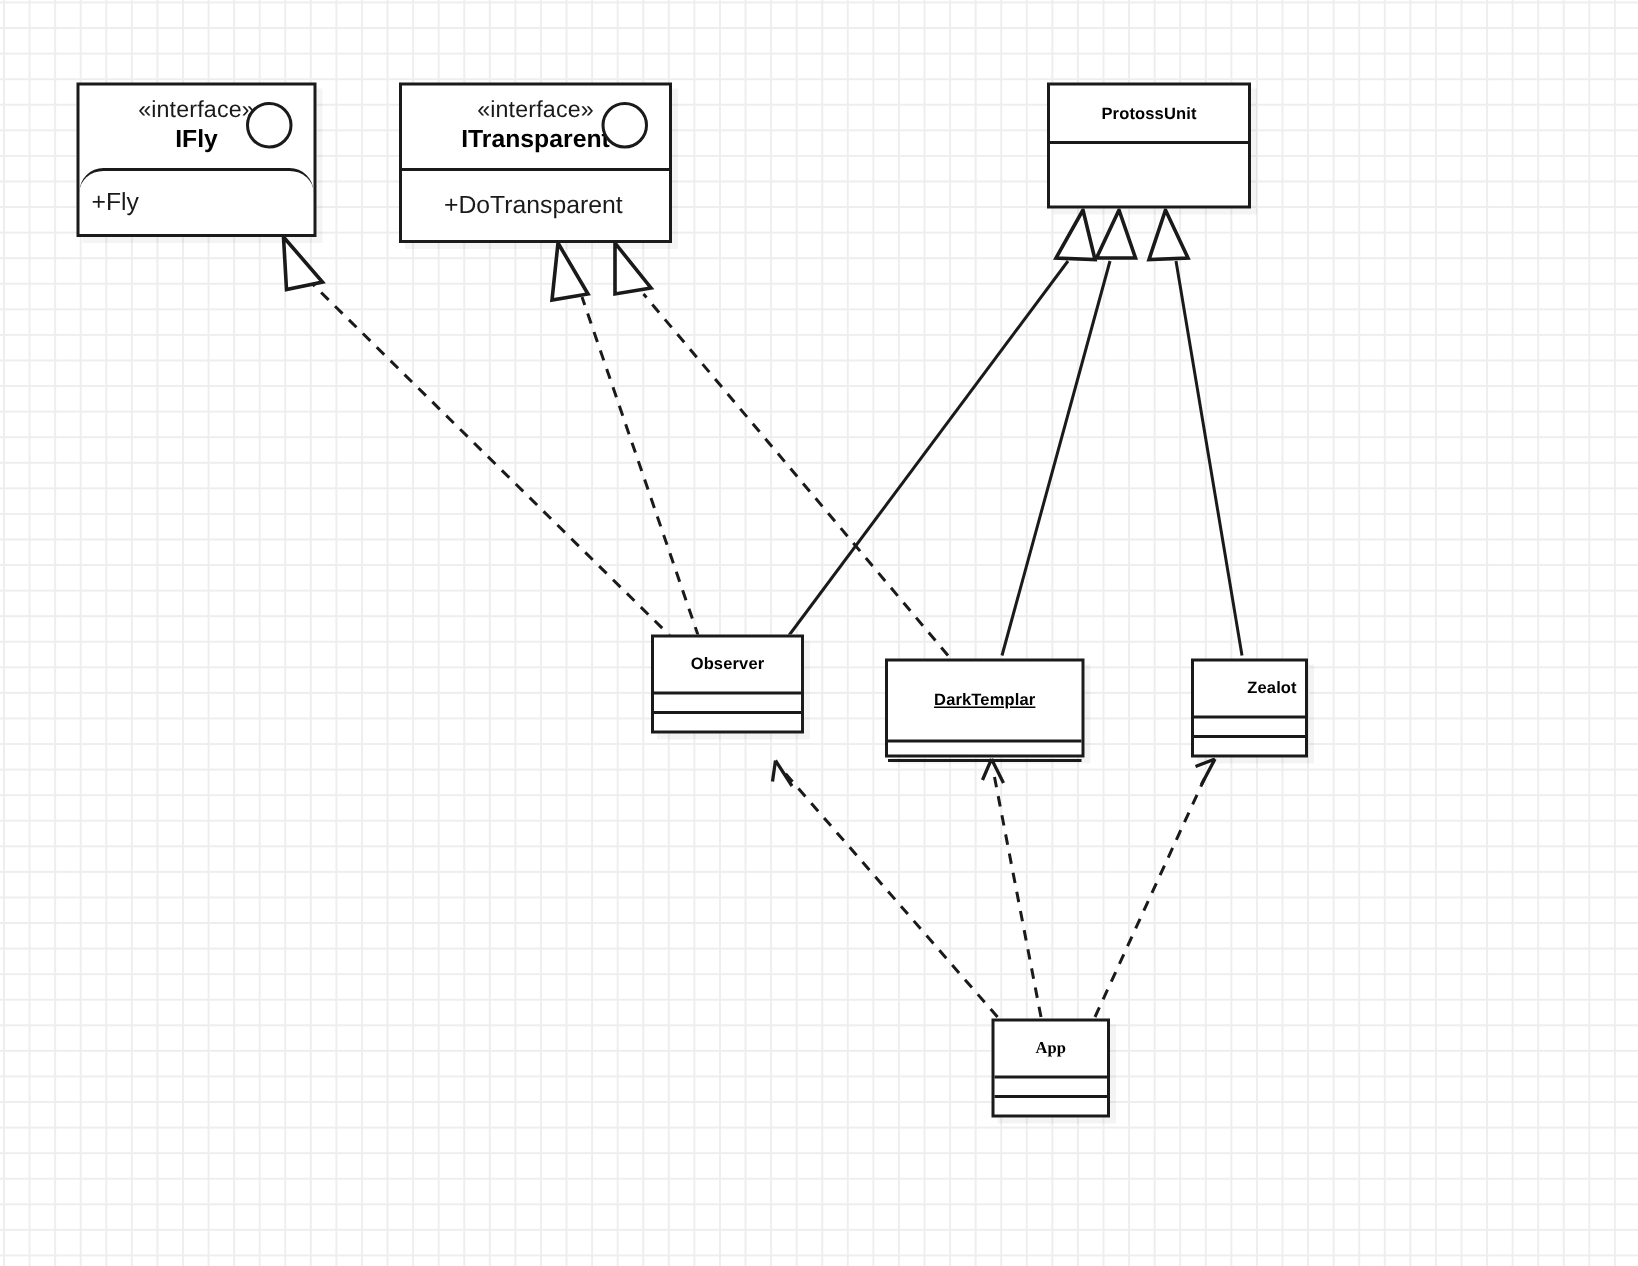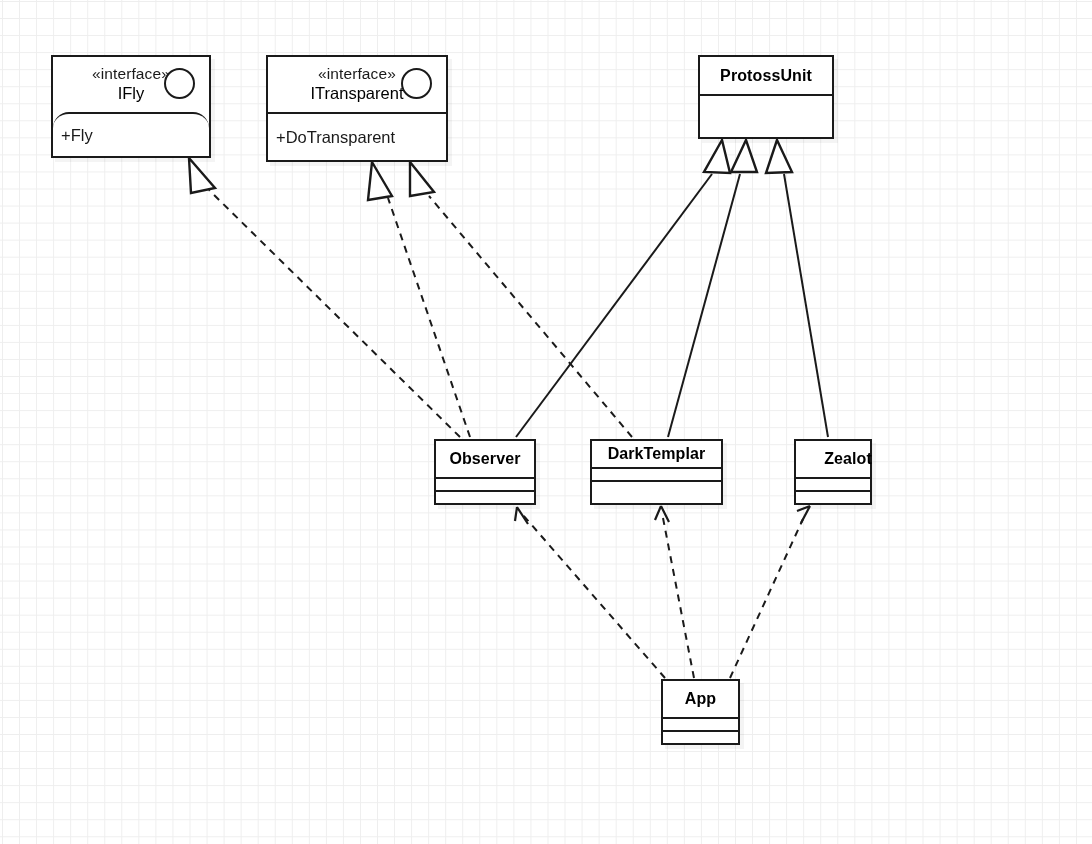--- a/index.html
+++ b/index.html
@@ -55,21 +55,21 @@
     padding: 5px 0 6px 0;
   }
   .stereotype {
     font-size: 15.5px;
     color: #1a1a1a;
     line-height: 1.15;
     letter-spacing: 0.1px;
   }
   .iface-name {
     font-size: 16.5px;
-    font-weight: normal;
+    font-weight: bold;
     color: #000000;
     line-height: 1.2;
     margin-top: 1px;
   }
   .lollipop {
     position: absolute;
     border: 2px solid #1a1a1a;
     border-radius: 50%;
     background: #ffffff;
     width: 27px;
@@ -78,21 +78,21 @@
     top: 11px;
   }
   .member {
     font-size: 16.5px;
     color: #1a1a1a;
     padding-left: 8px;
     line-height: 1.2;
   }
   .class-name {
     justify-content: center;
-    font-size: 16px;
+    font-size: 11px;
     font-weight: bold;
     color: #000000;
     letter-spacing: 0.1px;
   }
   .empty-strip {
     min-height: 13px;
   }
 </style>
 </head>
 <body>
@@ -157,47 +157,47 @@
       <div class="member">+Fly</div>
     </div>
   </div>
 
   <div class="uml-box" id="node-itransparent" style="left:266px; top:55px; width:182px; height:107px;">
     <div class="compartment iface-head" style="height:55px;">
       <div class="stereotype">«interface»</div>
       <div class="iface-name">ITransparent</div>
       <div class="lollipop"></div>
     </div>
-    <div class="compartment" style="height:50px;">
+    <div class="compartment" style="height:50px;padding-left:20px;">
       <div class="member">+DoTransparent</div>
     </div>
   </div>
 
   <div class="uml-box" id="node-protossunit" style="left:698px; top:55px; width:136px; height:84px;">
     <div class="compartment class-name" style="height:37px;">ProtossUnit</div>
     <div class="compartment empty-strip" style="height:13px;"></div>
   </div>
 
-  <div class="uml-box" id="node-observer" style="left:434px; top:439px; width:102px; height:66px;">
+  <div class="uml-box" id="node-observer" style="left:434px; top:423px; width:102px; height:66px;">
     <div class="compartment class-name" style="height:36px;">Observer</div>
     <div class="compartment empty-strip" style="height:13px;"></div>
     <div class="compartment empty-strip" style="height:13px;"></div>
   </div>
 
   <div class="uml-box" id="node-darktemplar" style="left:590px; top:439px; width:133px; height:66px;">
-    <div class="compartment class-name" style="height:26px;">DarkTemplar</div>
+    <div class="compartment class-name" style="height:52px;text-decoration:underline;">DarkTemplar</div>
     <div class="compartment empty-strip" style="height:13px;"></div>
     <div class="compartment empty-strip" style="height:13px;"></div>
   </div>
 
   <div class="uml-box" id="node-zealot" style="left:794px; top:439px; width:78px; height:66px;">
     <div class="compartment class-name" style="height:36px;padding-left:30px;">Zealot</div>
     <div class="compartment empty-strip" style="height:13px;"></div>
     <div class="compartment empty-strip" style="height:13px;"></div>
   </div>
 
   <div class="uml-box" id="node-app" style="left:661px; top:679px; width:79px; height:66px;">
-    <div class="compartment class-name" style="height:36px;">App</div>
+    <div class="compartment class-name" style="height:36px;font-family:Liberation Serif, serif;">App</div>
     <div class="compartment empty-strip" style="height:13px;"></div>
     <div class="compartment empty-strip" style="height:13px;"></div>
   </div>
 
 </div>
 
 </body></html>

